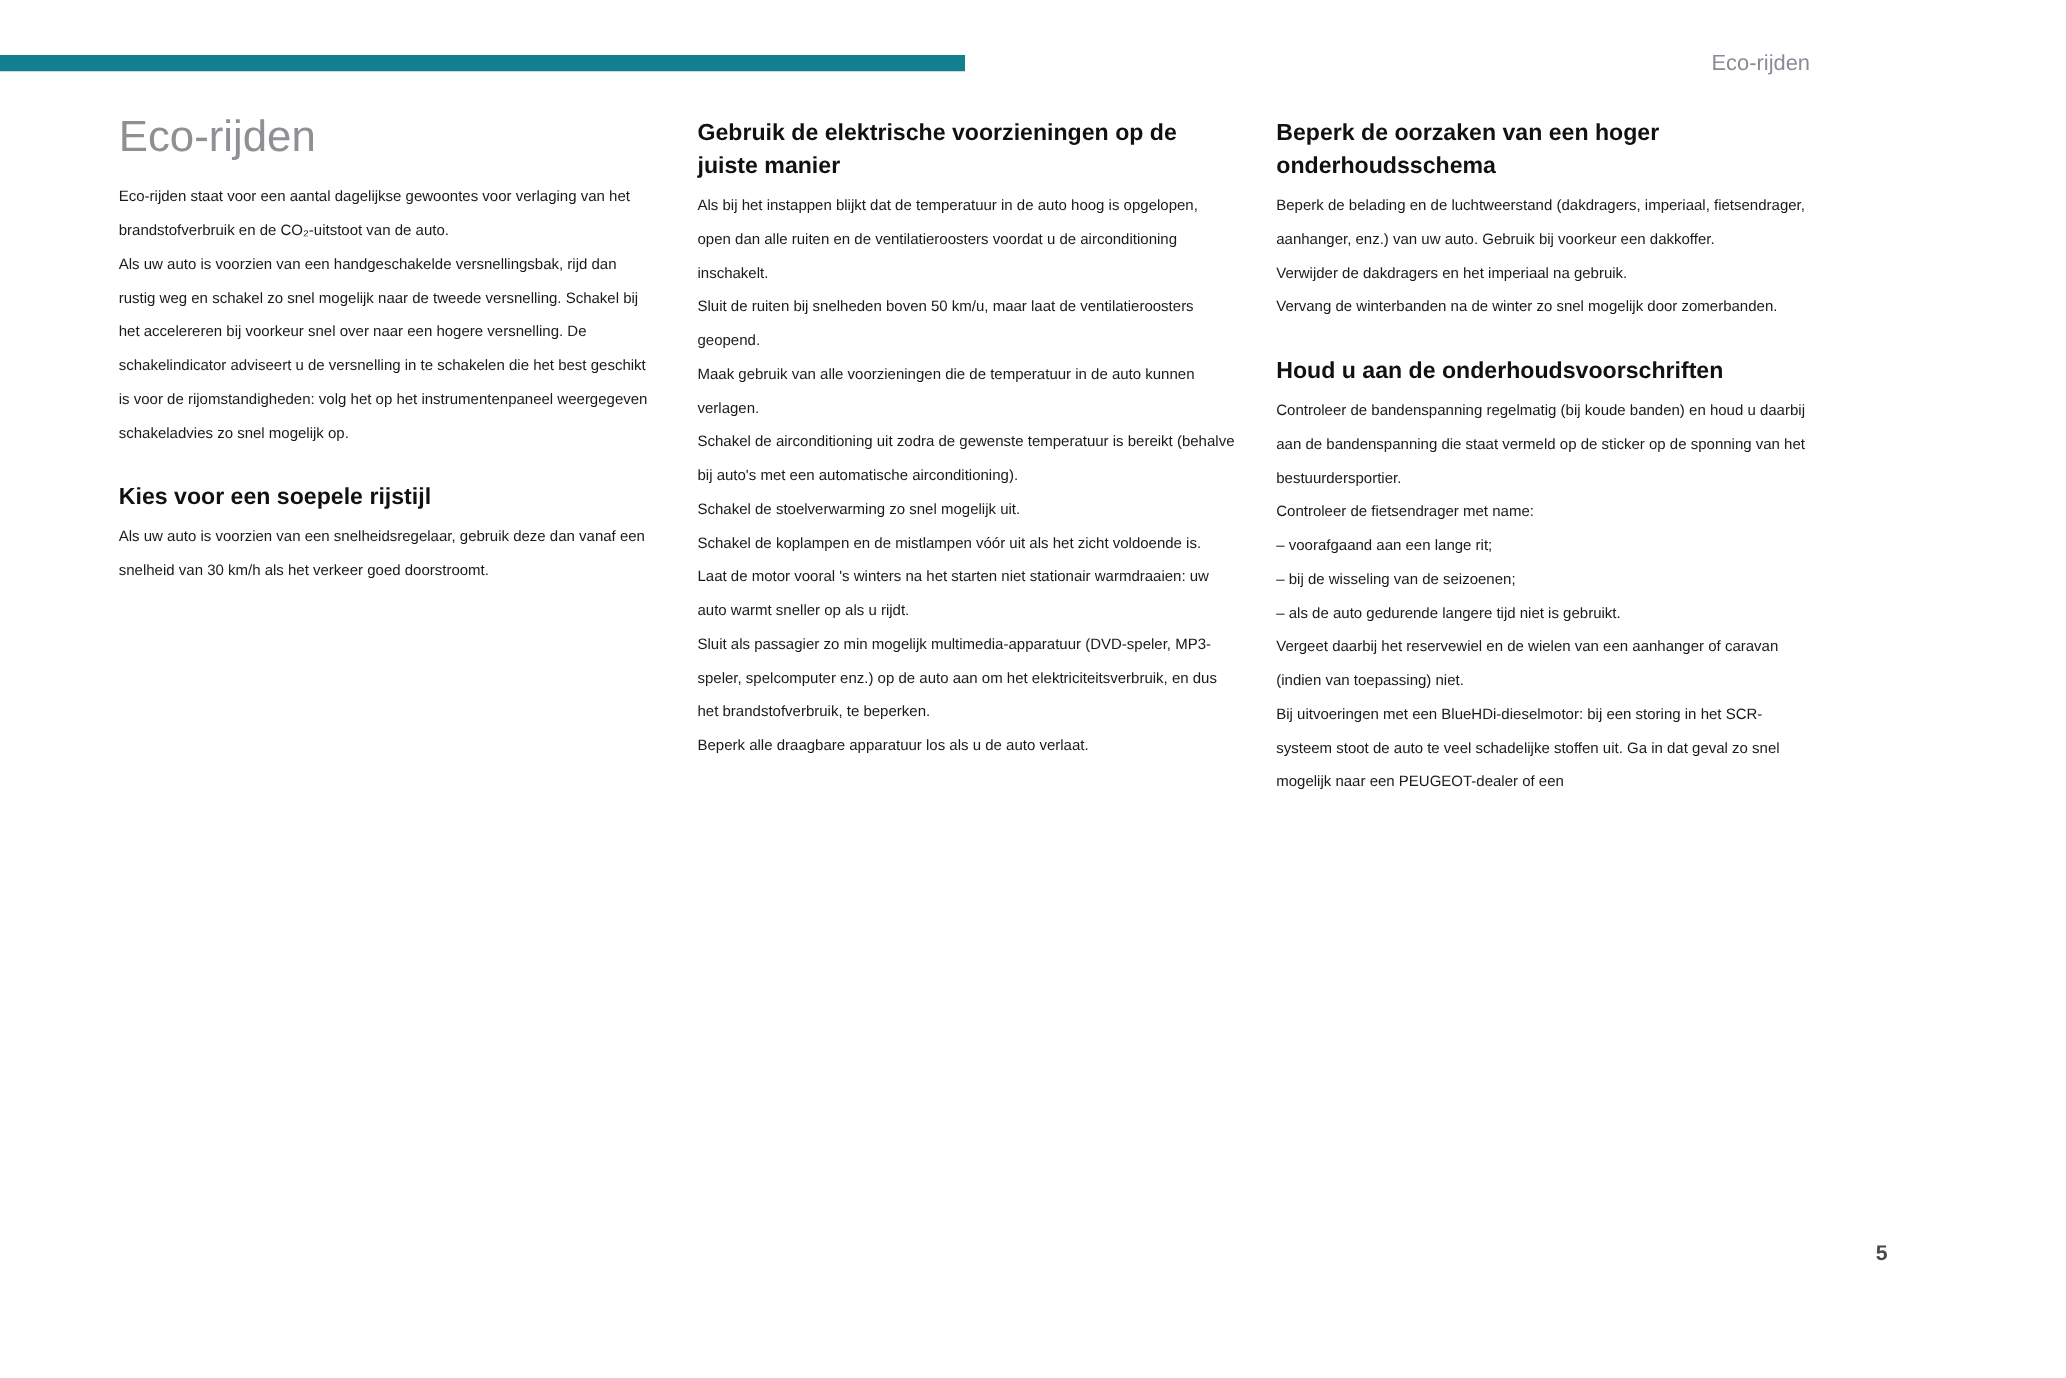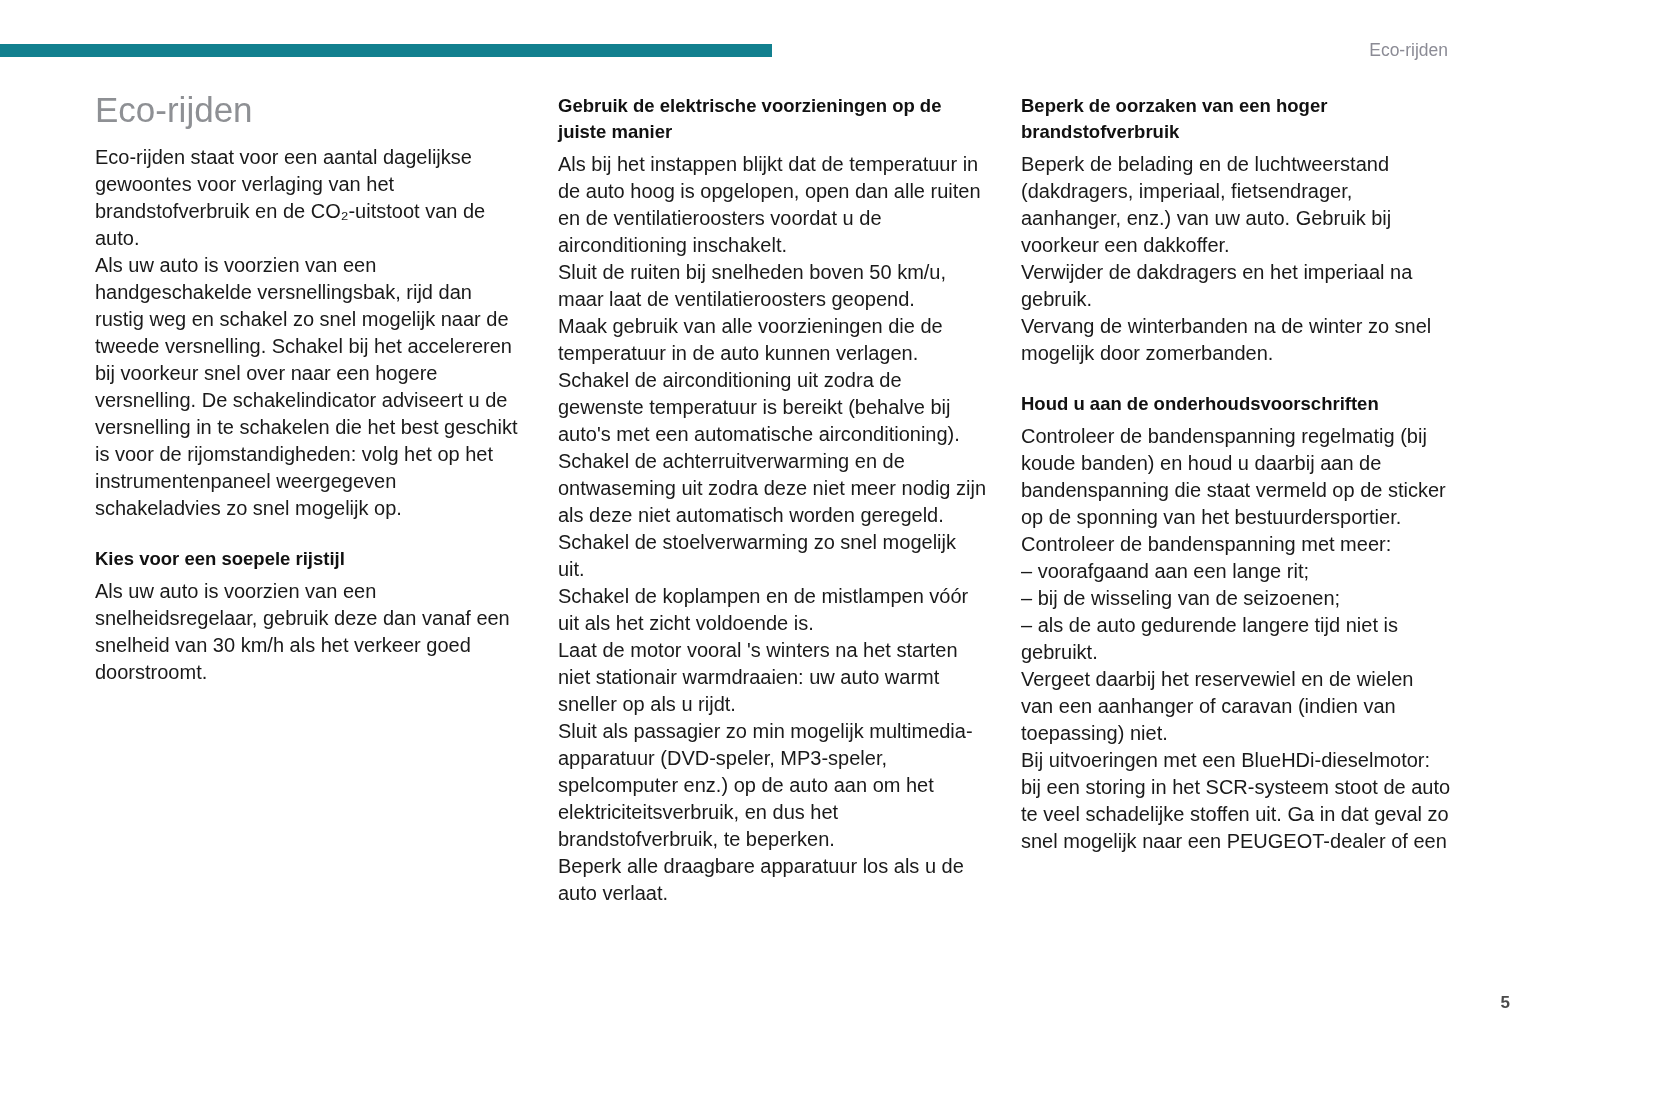--- a/index.html
+++ b/index.html
@@ -53,21 +53,21 @@
     font-size: 18.5px;
     font-weight: 700;
     color: #111111;
     line-height: 26px;
   }
   .col h2.heading:first-child {
     margin-top: 3px;
   }
   .col p.para, .col p.li {
     margin: 0;
-    font-size: 20px;
+    font-size: 12px;
     line-height: 27px;
     color: #1a1a1a;
   }
   .page-number {
     position: absolute;
     top: 993px;
     right: 143px;
     font-size: 17px;
     font-weight: 700;
     color: #4a4a4a;
@@ -86,35 +86,34 @@
         <p class="para">Als uw auto is voorzien van een handgeschakelde versnellingsbak, rijd dan rustig weg en schakel zo snel mogelijk naar de tweede versnelling. Schakel bij het accelereren bij voorkeur snel over naar een hogere versnelling. De schakelindicator adviseert u de versnelling in te schakelen die het best geschikt is voor de rijomstandigheden: volg het op het instrumentenpaneel weergegeven schakeladvies zo snel mogelijk op.</p>
         <h2 class="heading">Kies voor een soepele rijstijl</h2>
         <p class="para">Als uw auto is voorzien van een snelheidsregelaar, gebruik deze dan vanaf een snelheid van 30 km/h als het verkeer goed doorstroomt.</p>
       </div>
       <div class="col">
         <h2 class="heading">Gebruik de elektrische voorzieningen op de juiste manier</h2>
         <p class="para">Als bij het instappen blijkt dat de temperatuur in de auto hoog is opgelopen, open dan alle ruiten en de ventilatieroosters voordat u de airconditioning inschakelt.</p>
         <p class="para">Sluit de ruiten bij snelheden boven 50 km/u, maar laat de ventilatieroosters geopend.</p>
         <p class="para">Maak gebruik van alle voorzieningen die de temperatuur in de auto kunnen verlagen.</p>
         <p class="para">Schakel de airconditioning uit zodra de gewenste temperatuur is bereikt (behalve bij auto's met een automatische airconditioning).</p>
-        <p class="para">Schakel de achterruitverwarming en de ontwaseming uit zodra deze niet meer nodig zijn als deze niet automatisch worden geregeld.</p>
         <p class="para">Schakel de stoelverwarming zo snel mogelijk uit.</p>
         <p class="para">Schakel de koplampen en de mistlampen vóór uit als het zicht voldoende is.</p>
         <p class="para">Laat de motor vooral 's winters na het starten niet stationair warmdraaien: uw auto warmt sneller op als u rijdt.</p>
         <p class="para">Sluit als passagier zo min mogelijk multimedia-apparatuur (DVD-speler, MP3-speler, spelcomputer enz.) op de auto aan om het elektriciteitsverbruik, en dus het brandstofverbruik, te beperken.</p>
         <p class="para">Beperk alle draagbare apparatuur los als u de auto verlaat.</p>
       </div>
       <div class="col">
-        <h2 class="heading">Beperk de oorzaken van een hoger brandstofverbruik</h2>
+        <h2 class="heading">Beperk de oorzaken van een hoger onderhoudsschema</h2>
         <p class="para">Beperk de belading en de luchtweerstand (dakdragers, imperiaal, fietsendrager, aanhanger, enz.) van uw auto. Gebruik bij voorkeur een dakkoffer.</p>
         <p class="para">Verwijder de dakdragers en het imperiaal na gebruik.</p>
         <p class="para">Vervang de winterbanden na de winter zo snel mogelijk door zomerbanden.</p>
         <h2 class="heading">Houd u aan de onderhoudsvoorschriften</h2>
         <p class="para">Controleer de bandenspanning regelmatig (bij koude banden) en houd u daarbij aan de bandenspanning die staat vermeld op de sticker op de sponning van het bestuurdersportier.</p>
-        <p class="para">Controleer de bandenspanning met meer:</p>
+        <p class="para">Controleer de fietsendrager met name:</p>
         <p class="li">–  voorafgaand aan een lange rit;</p>
         <p class="li">–  bij de wisseling van de seizoenen;</p>
         <p class="li">–  als de auto gedurende langere tijd niet is gebruikt.</p>
         <p class="para">Vergeet daarbij het reservewiel en de wielen van een aanhanger of caravan (indien van toepassing) niet.</p>
         <p class="para">Bij uitvoeringen met een BlueHDi-dieselmotor: bij een storing in het SCR-systeem stoot de auto te veel schadelijke stoffen uit. Ga in dat geval zo snel mogelijk naar een PEUGEOT-dealer of een</p>
       </div>
     </div>
   <div class="page-number">5</div>
 </div>
 

